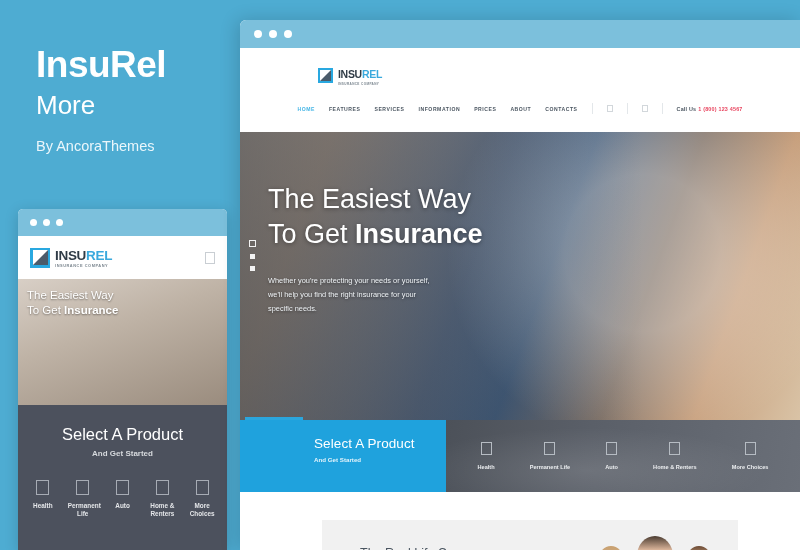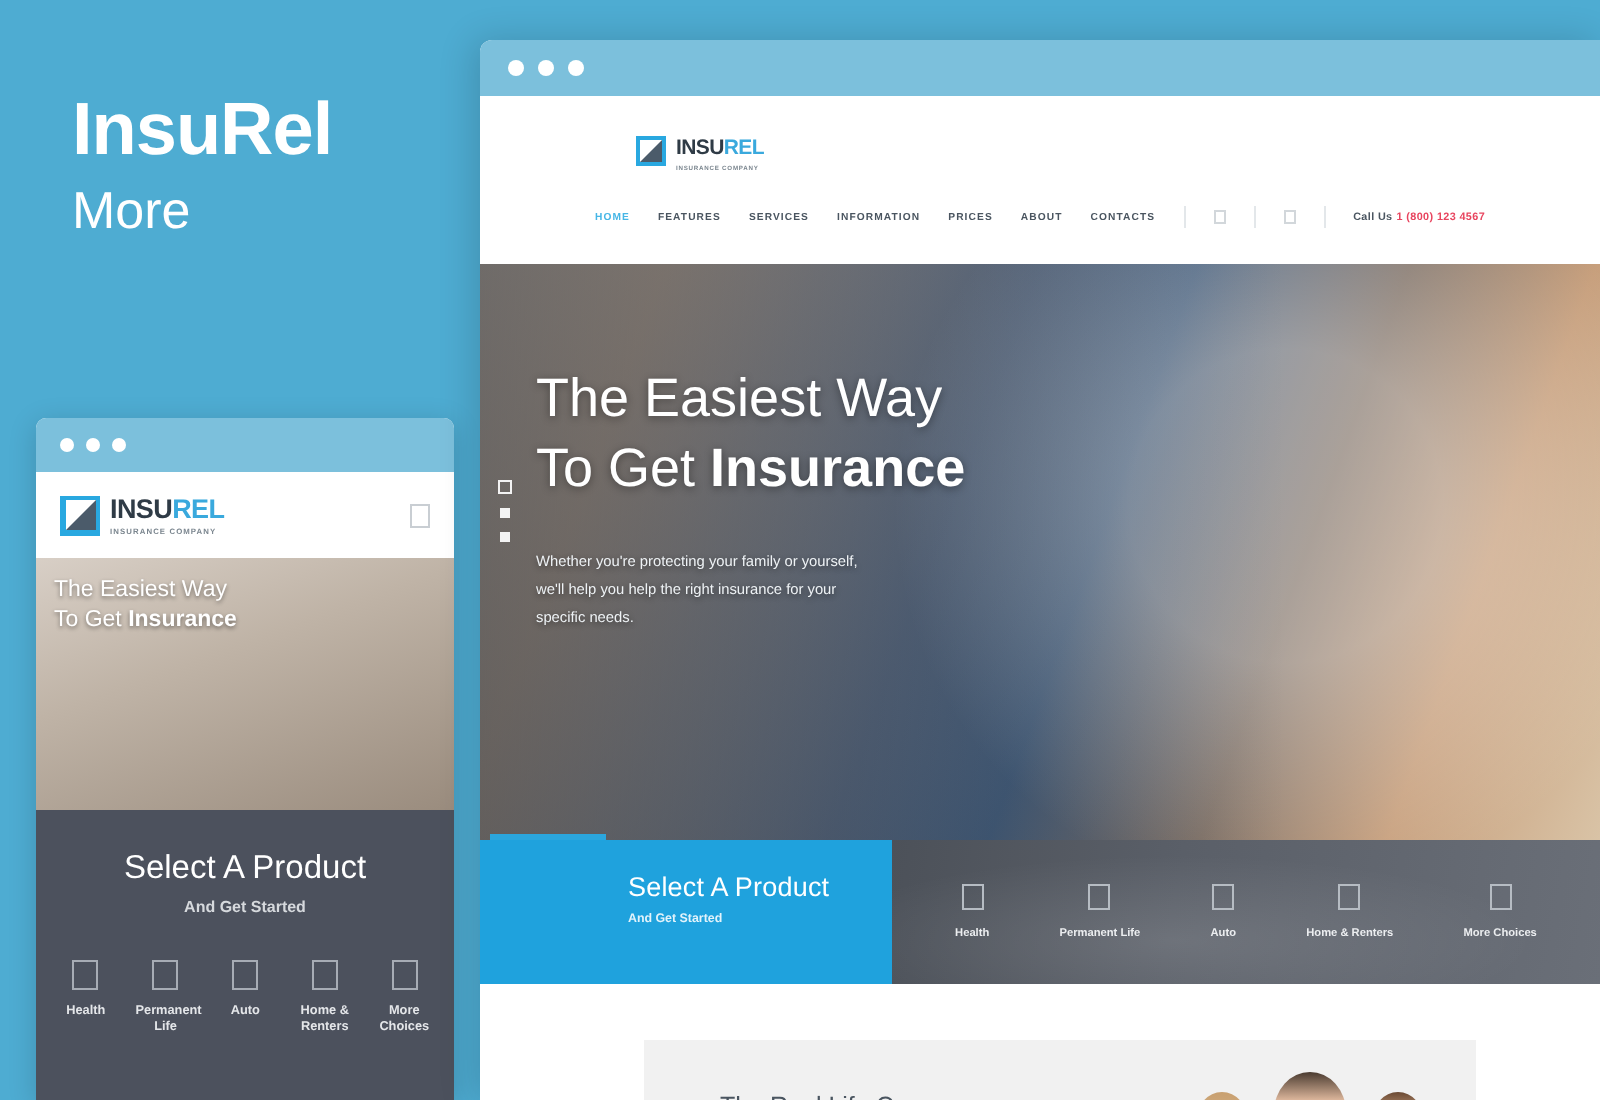--- a/index.html
+++ b/index.html
@@ -212,20 +212,21 @@
   .bp1 { width: 26px; height: 30px; background: linear-gradient(180deg,#c8a070,#e3c49e); }
   .bp2 { width: 36px; height: 40px; background: linear-gradient(180deg,#4a3b30,#e8c0a4 38%); }
   .bp3 { width: 26px; height: 30px; background: linear-gradient(180deg,#6b4a34,#dcb08c 45%); }
 </style>
 </head>
 <body>
 
 <div class="promo">
   <div class="promo-title">InsuRel</div>
   <div class="promo-sub">More</div>
+  <div class="promo-by">By AncoraThemes</div>
 </div>
 
 <div class="mobile-card">
 
   <div class="mcard-bar">
     <i></i>
     <i></i>
     <i></i>
   </div>
 
@@ -322,21 +323,21 @@
         <span class="on"></span>
         <span></span>
         <span></span>
       </div>
 
       <div class="hero-inner">
         <div class="hero-h1">
           <span>The Easiest Way</span><br>
           <span>To Get </span><b>Insurance</b>
         </div>
-        <div class="hero-p">Whether you're protecting your family or yourself, we'll help you help the right insurance for your specific needs.</div>
+        <div class="hero-p">Whether you're protecting your needs or yourself, we'll help you find the right insurance for your specific needs.</div>
       </div>
 
       <div class="hero-bar"></div>
     </div>
 
     <div class="dk-select">
       <div class="dks-left">
         <div class="dks-title">Select A Product</div>
         <div class="dks-sub">And Get Started</div>
       </div>

